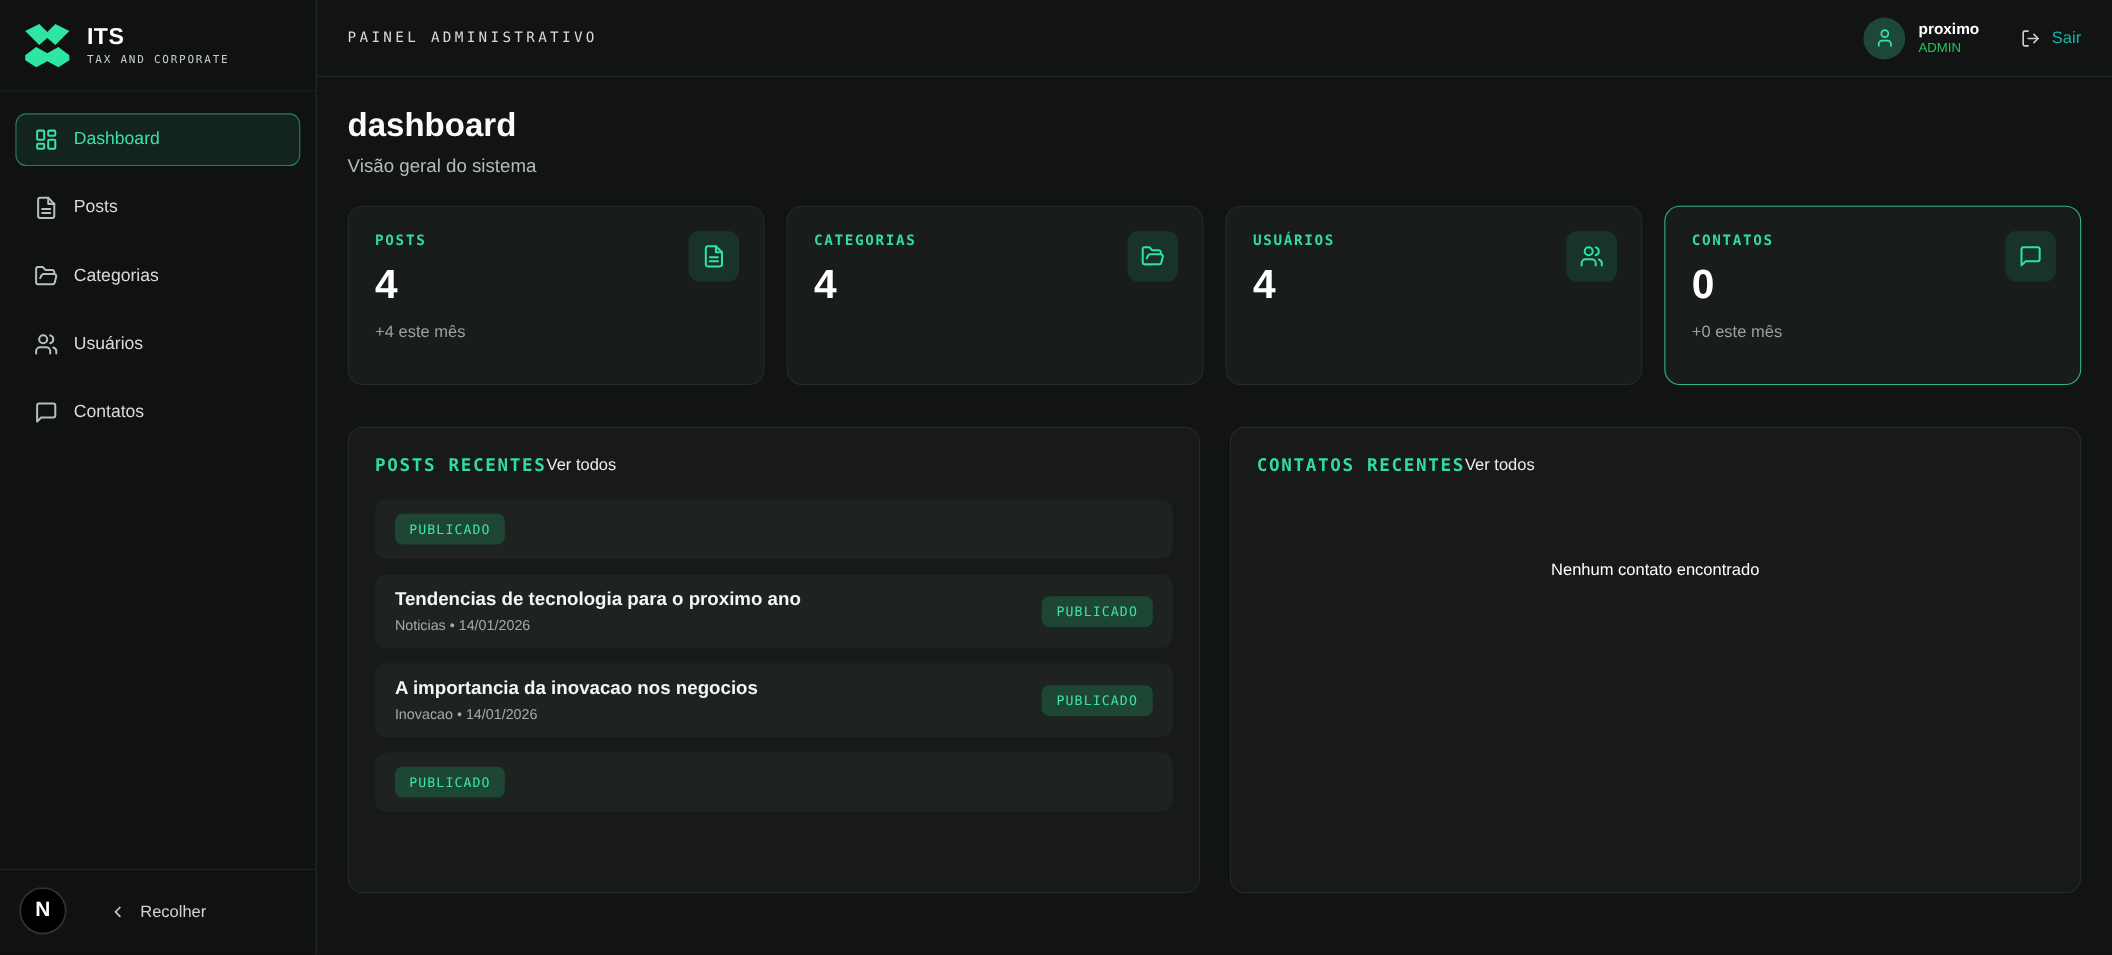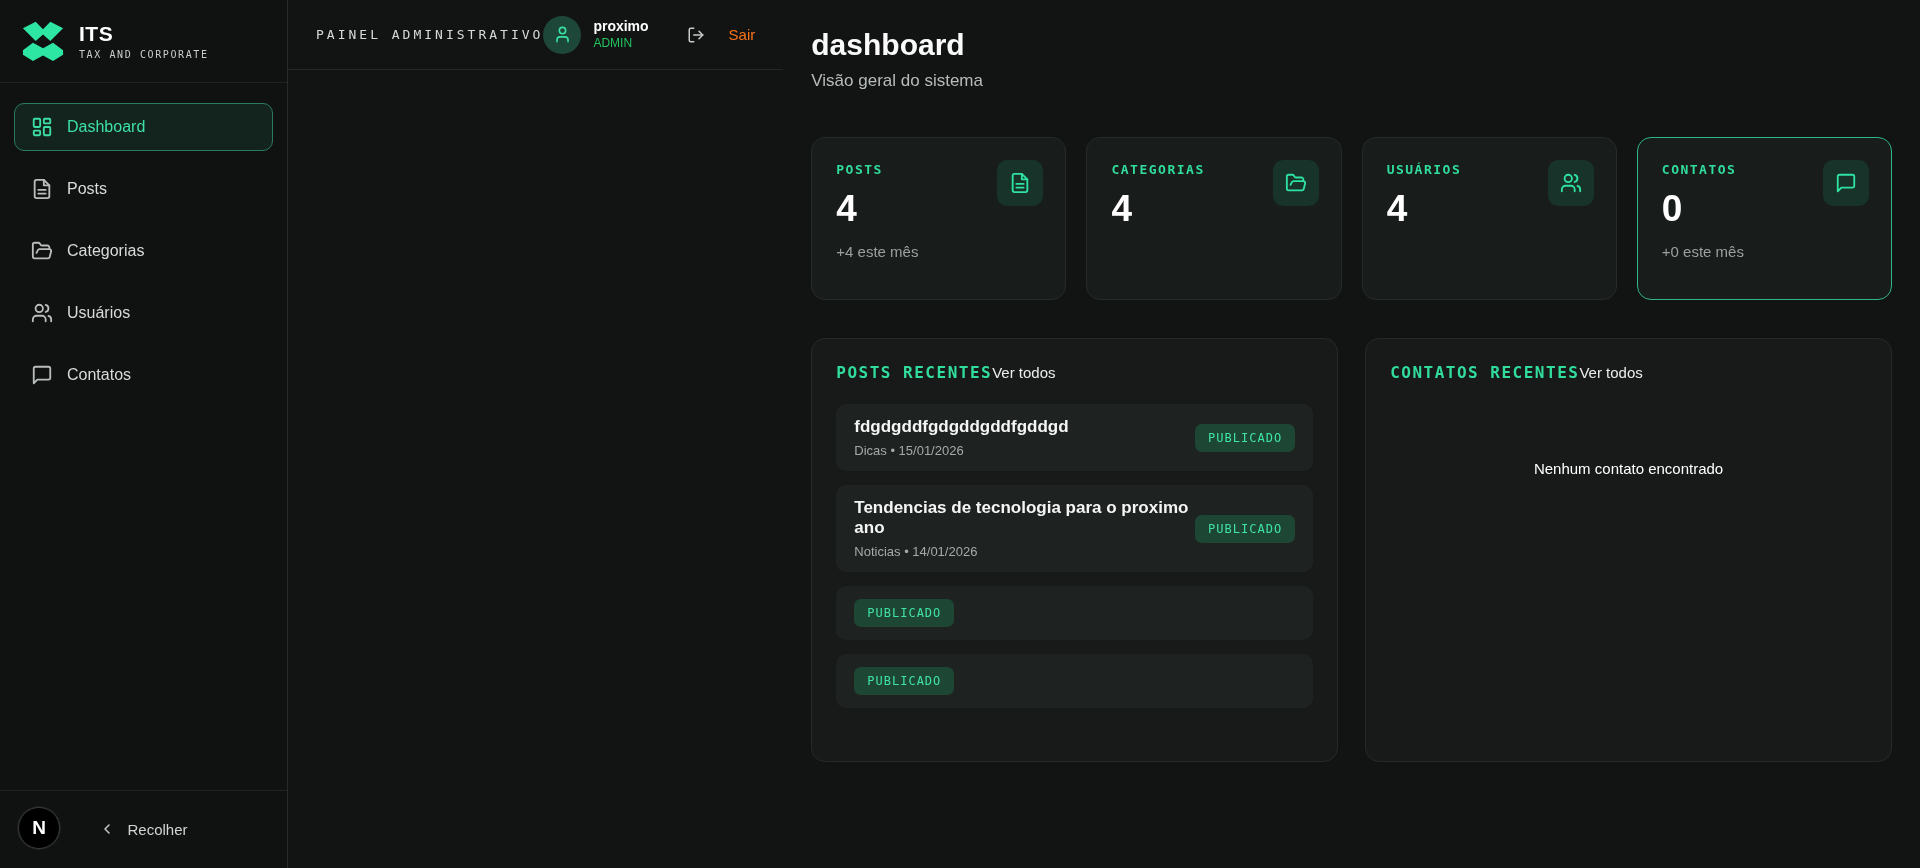--- a/index.html
+++ b/index.html
@@ -25,40 +25,40 @@
   .nav-item svg { width:22px; height:22px; }
   .sidebar-footer { position:absolute; bottom:0; left:0; right:0; height:78px;
     border-top:1px solid #1e2221; display:flex; align-items:center; justify-content:center; }
   .collapse-btn { display:flex; align-items:flex-start; gap:12px; color:#d2d4d3; font-size:15px; cursor:pointer; }
   .collapse-btn svg { width:16px; height:16px; color:#bfc2c1; }
   .dev-badge { position:absolute; left:18px; bottom:19px; width:42px; height:42px; border-radius:50%;
     background:#000; border:1px solid #3a3a3a; display:flex; align-items:center; justify-content:center;
     color:#fff; font-size:19px; font-weight:bold; box-shadow:0 0 0 1px rgba(255,255,255,.06); cursor:pointer; }
 
   
-  .right-col { flex:1; display:flex; flex-direction:row; height:100%; }
+  .right-col { flex:1; display:flex; flex-direction:column; height:100%; }
   .topbar { height:70px; flex-shrink:0; display:flex; align-items:center; padding:0 28px;
     border-bottom:1px solid #242927; background:#111413; }
   .topbar-title { font-family:"DejaVu Sans Mono", monospace; font-size:13px; letter-spacing:3px;
     color:#d8dad9; }
   .topbar-right { margin-left:auto; display:flex; align-items:center; }
   .avatar { width:38px; height:38px; border-radius:50%; background:#1d4839; display:flex;
     align-items:center; justify-content:center; color:#3ce0a5; }
   .avatar svg { width:19px; height:19px; }
   .user-block { margin-left:12px; display:flex; flex-direction:column; gap:2px; }
   .user-name { font-size:14px; font-weight:bold; color:#fff; line-height:1.1; }
   .user-role { font-size:12px; color:#22c55e; line-height:1.1; }
-  .logout-btn { margin-left:38px; display:flex; align-items:center; gap:24px; color:#f97316;
+  .logout-btn { margin-left:38px; display:flex; align-items:center; gap:10px; color:#14b8a6;
     font-size:15px; cursor:pointer; }
   .logout-btn svg { width:18px; height:18px; color:#c9cccb; }
 
   
   .main { flex:1; padding:28px 28px 0; overflow:hidden; background:#111413; }
   .page-title { font-size:30px; font-weight:bold; color:#fafafa; margin-bottom:9px; }
-  .page-subtitle { font-size:17px; color:#b7bbb9; margin-bottom:46px; }
+  .page-subtitle { font-size:17px; color:#b7bbb9; margin-bottom:26px; }
 
   .stats-grid { display:grid; grid-template-columns:repeat(4,1fr); gap:20px; }
   .stat-card { position:relative; height:163px; background:#181c1a; border:1px solid #262b29;
     border-radius:14px; padding:24px; }
   .stat-card.highlight { border-color:#2fb687; }
   .stat-label { font-family:"DejaVu Sans Mono", monospace; font-weight:bold; font-size:13px;
     letter-spacing:1.5px; color:#31dd9d; }
   .stat-value { font-size:37px; font-weight:bold; color:#fff; margin-top:12px; line-height:1.1; }
   .stat-delta { font-size:15px; color:#9ba19d; margin-top:13px; min-height:18px; }
   .stat-iconbox { position:absolute; top:22px; right:22px; width:46px; height:46px; border-radius:10px;
@@ -245,34 +245,34 @@
       <section class="panels">
 
         <div class="panel">
           <div class="panel-head">
             <span class="panel-title">POSTS RECENTES</span>
             <span class="panel-action">Ver todos</span>
           </div>
           <div>
 
           <div class="post-item">
-                <div>
-                  <div class="post-title">fdgdgddfgdgddgddfgddgd</div>
-                  <div class="post-meta">Dicas • 15/01/2026</div>
-                </div>
                 <span class="status-badge">PUBLICADO</span>
               </div>
               <div class="post-item">
                 <div>
                   <div class="post-title">Tendencias de tecnologia para o proximo ano</div>
                   <div class="post-meta">Noticias • 14/01/2026</div>
                 </div>
                 <span class="status-badge">PUBLICADO</span>
               </div>
               <div class="post-item">
+                <div>
+                  <div class="post-title">A importancia da inovacao nos negocios</div>
+                  <div class="post-meta">Inovacao • 14/01/2026</div>
+                </div>
                 <span class="status-badge">PUBLICADO</span>
               </div>
               <div class="post-item">
                 <span class="status-badge">PUBLICADO</span>
               </div>
             </div>
         </div>
 
         <div class="panel">
           <div class="panel-head">

